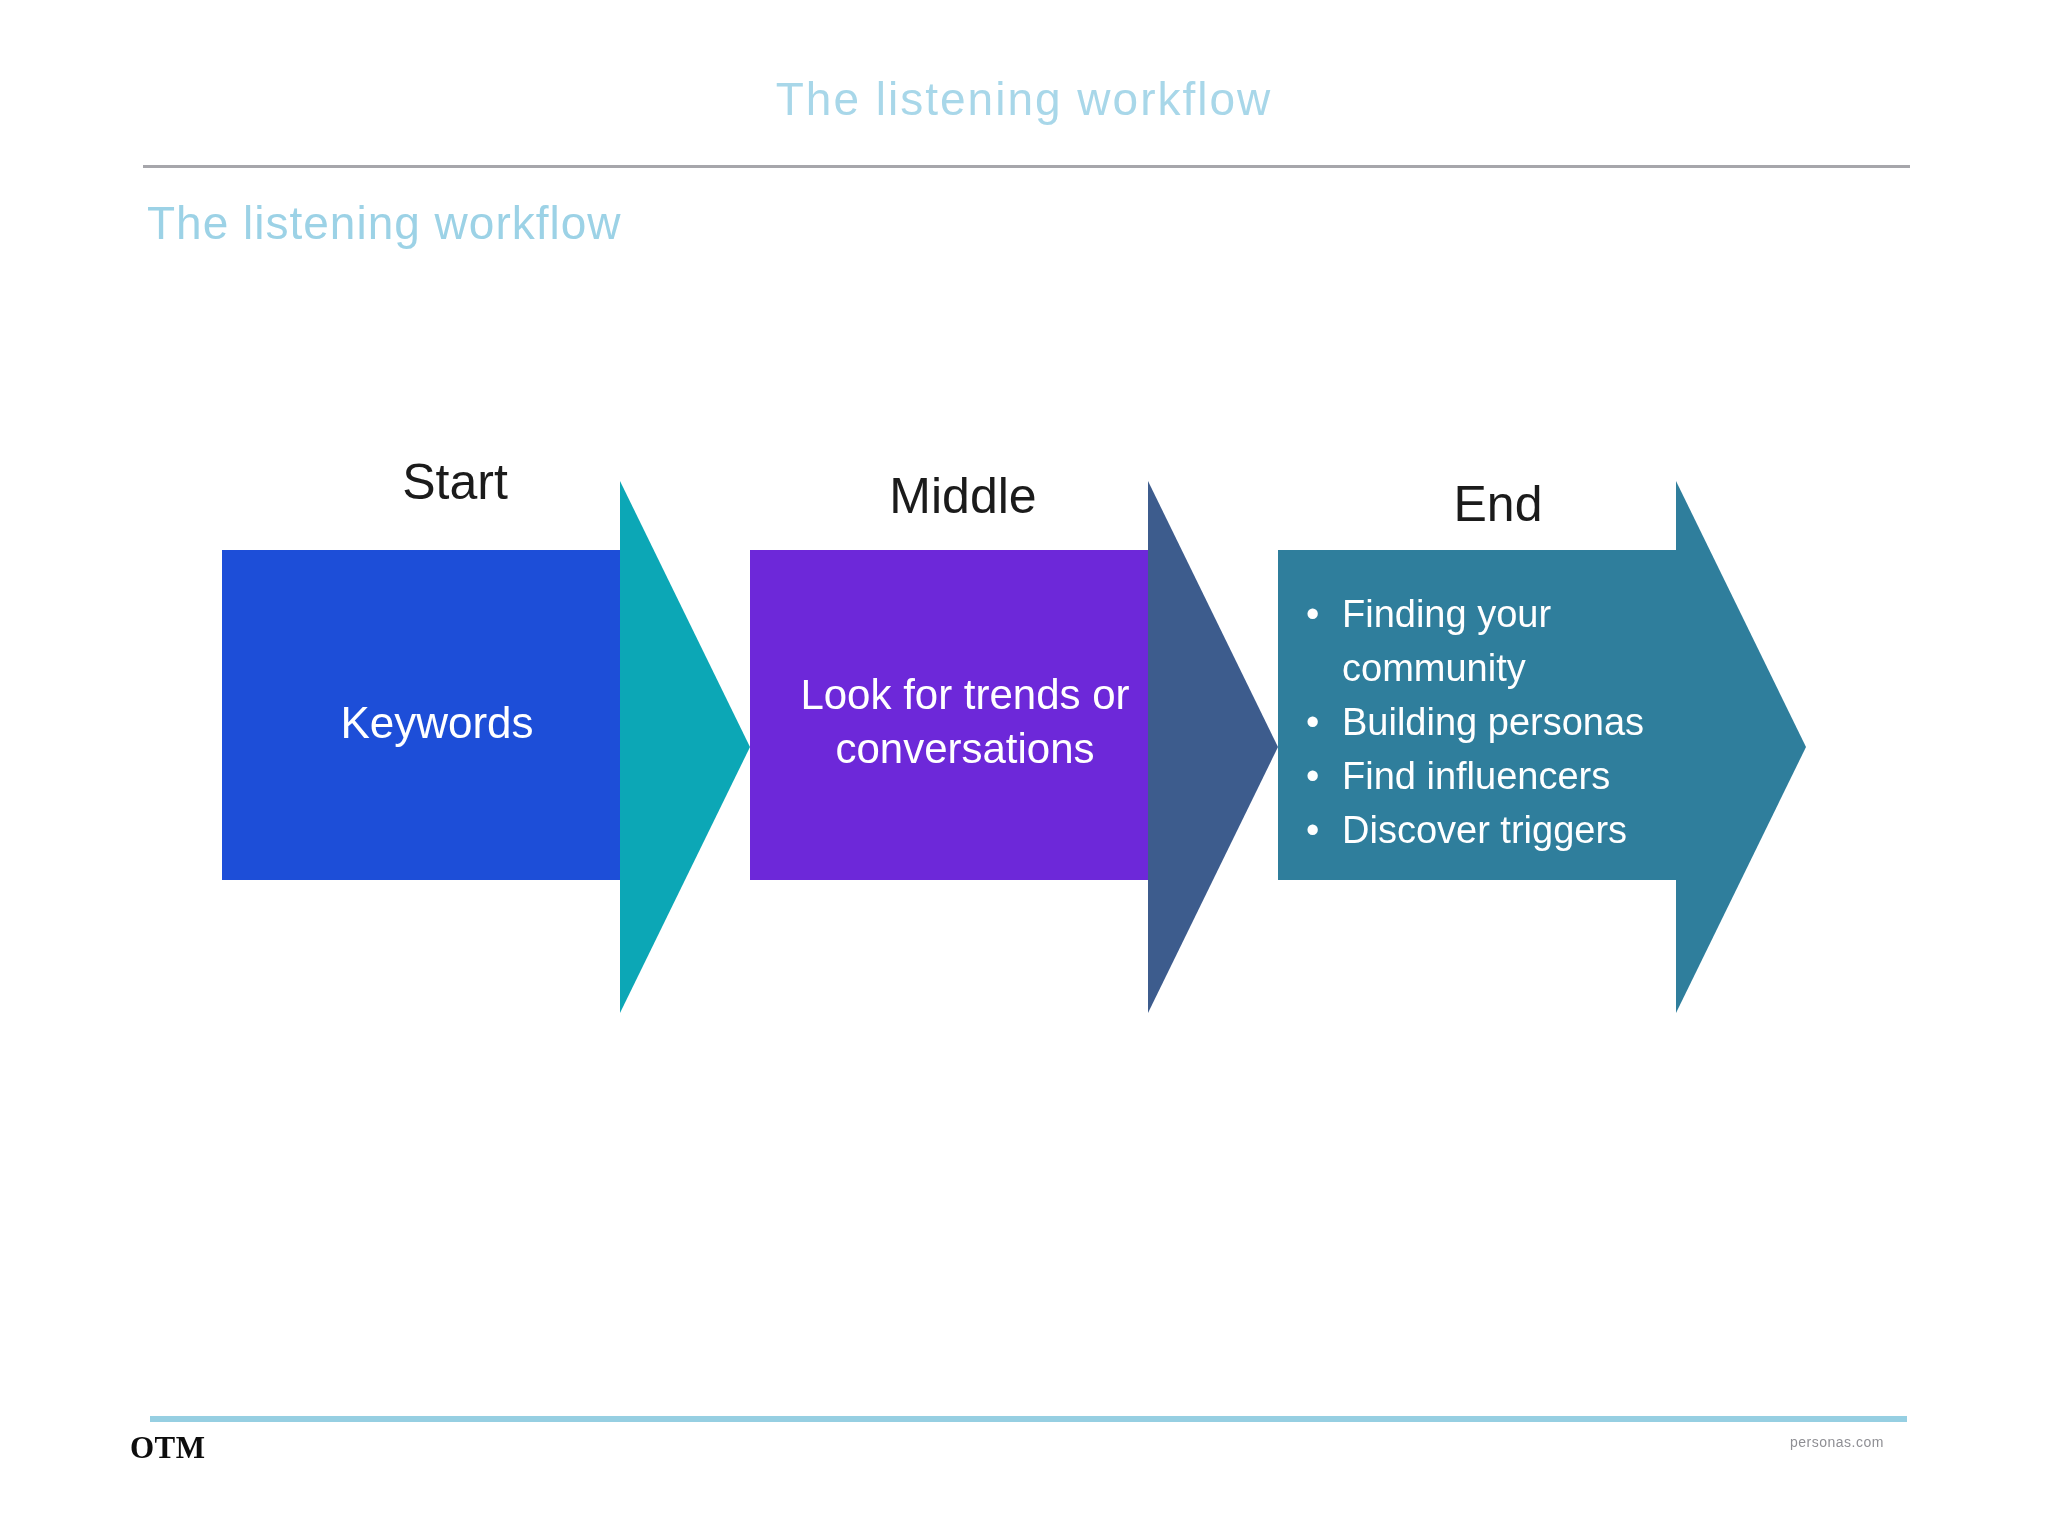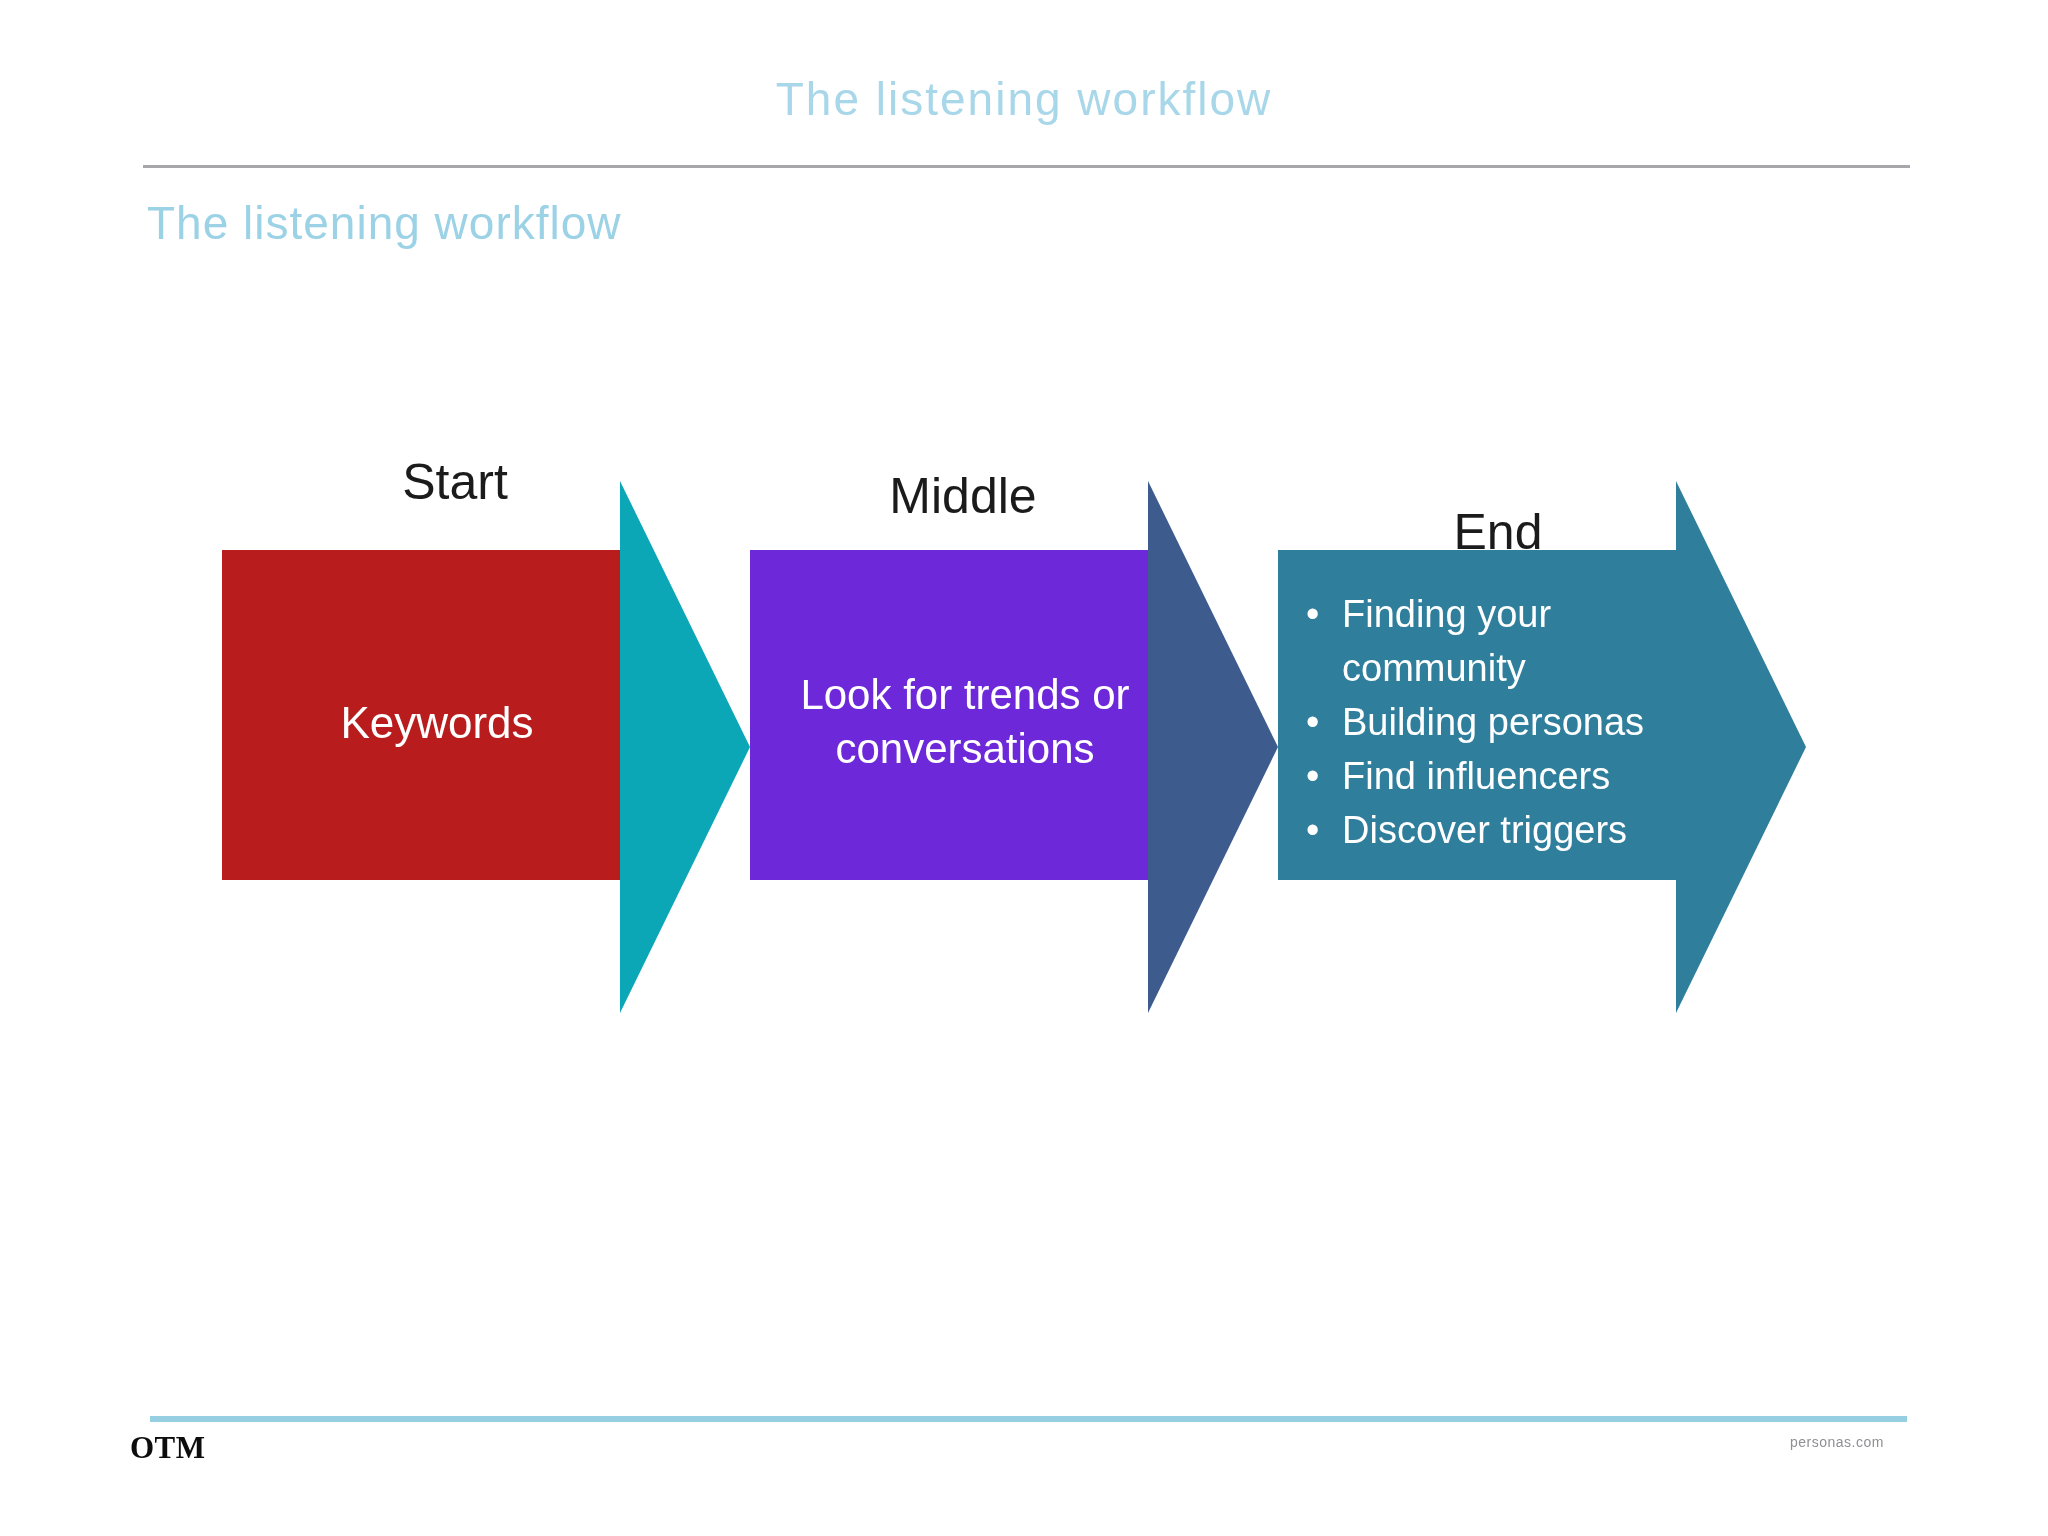--- a/index.html
+++ b/index.html
@@ -40,38 +40,38 @@
   
   .stage-label {
     position: absolute;
     font-size: 50px;
     line-height: 60px;
     color: #1b1b1b;
     text-align: center;
   }
   .label-start  { left: 222px;  width: 466px; top: 452px; text-align: center; }
   .label-middle { left: 750px;  width: 426px; top: 466px; }
-  .label-end    { left: 1278px; width: 440px; top: 474px; margin-top: 28px; }
+  .label-end    { left: 1278px; width: 440px; top: 474px; }
 
   
   .arrow-body {
     position: absolute;
     top: 550px; height: 330px; width: 398px;
     display: flex;
     align-items: center;
     justify-content: center;
   }
   .arrow-tip {
     position: absolute;
     top: 481px;
     width: 0; height: 0;
     border-top: 266px solid transparent;
     border-bottom: 266px solid transparent;
   }
-  .body-start  { left: 222px;  background: #b91c1c; }
+  .body-start  { left: 222px;  background: #1d4ed8; }
   .tip-start   { left: 620px;  border-left: 130px solid #0ca7b6; }
   .body-middle { left: 750px;  background: #6d28d9; }
   .tip-middle  { left: 1148px; border-left: 130px solid #3d5c8d; }
   .body-end    { left: 1278px; background: #2f7e9c; }
   .tip-end     { left: 1676px; border-left: 130px solid #2f7e9c; }
 
   
   .keyword-text {
     padding-top: 16px;
     padding-left: 32px;

